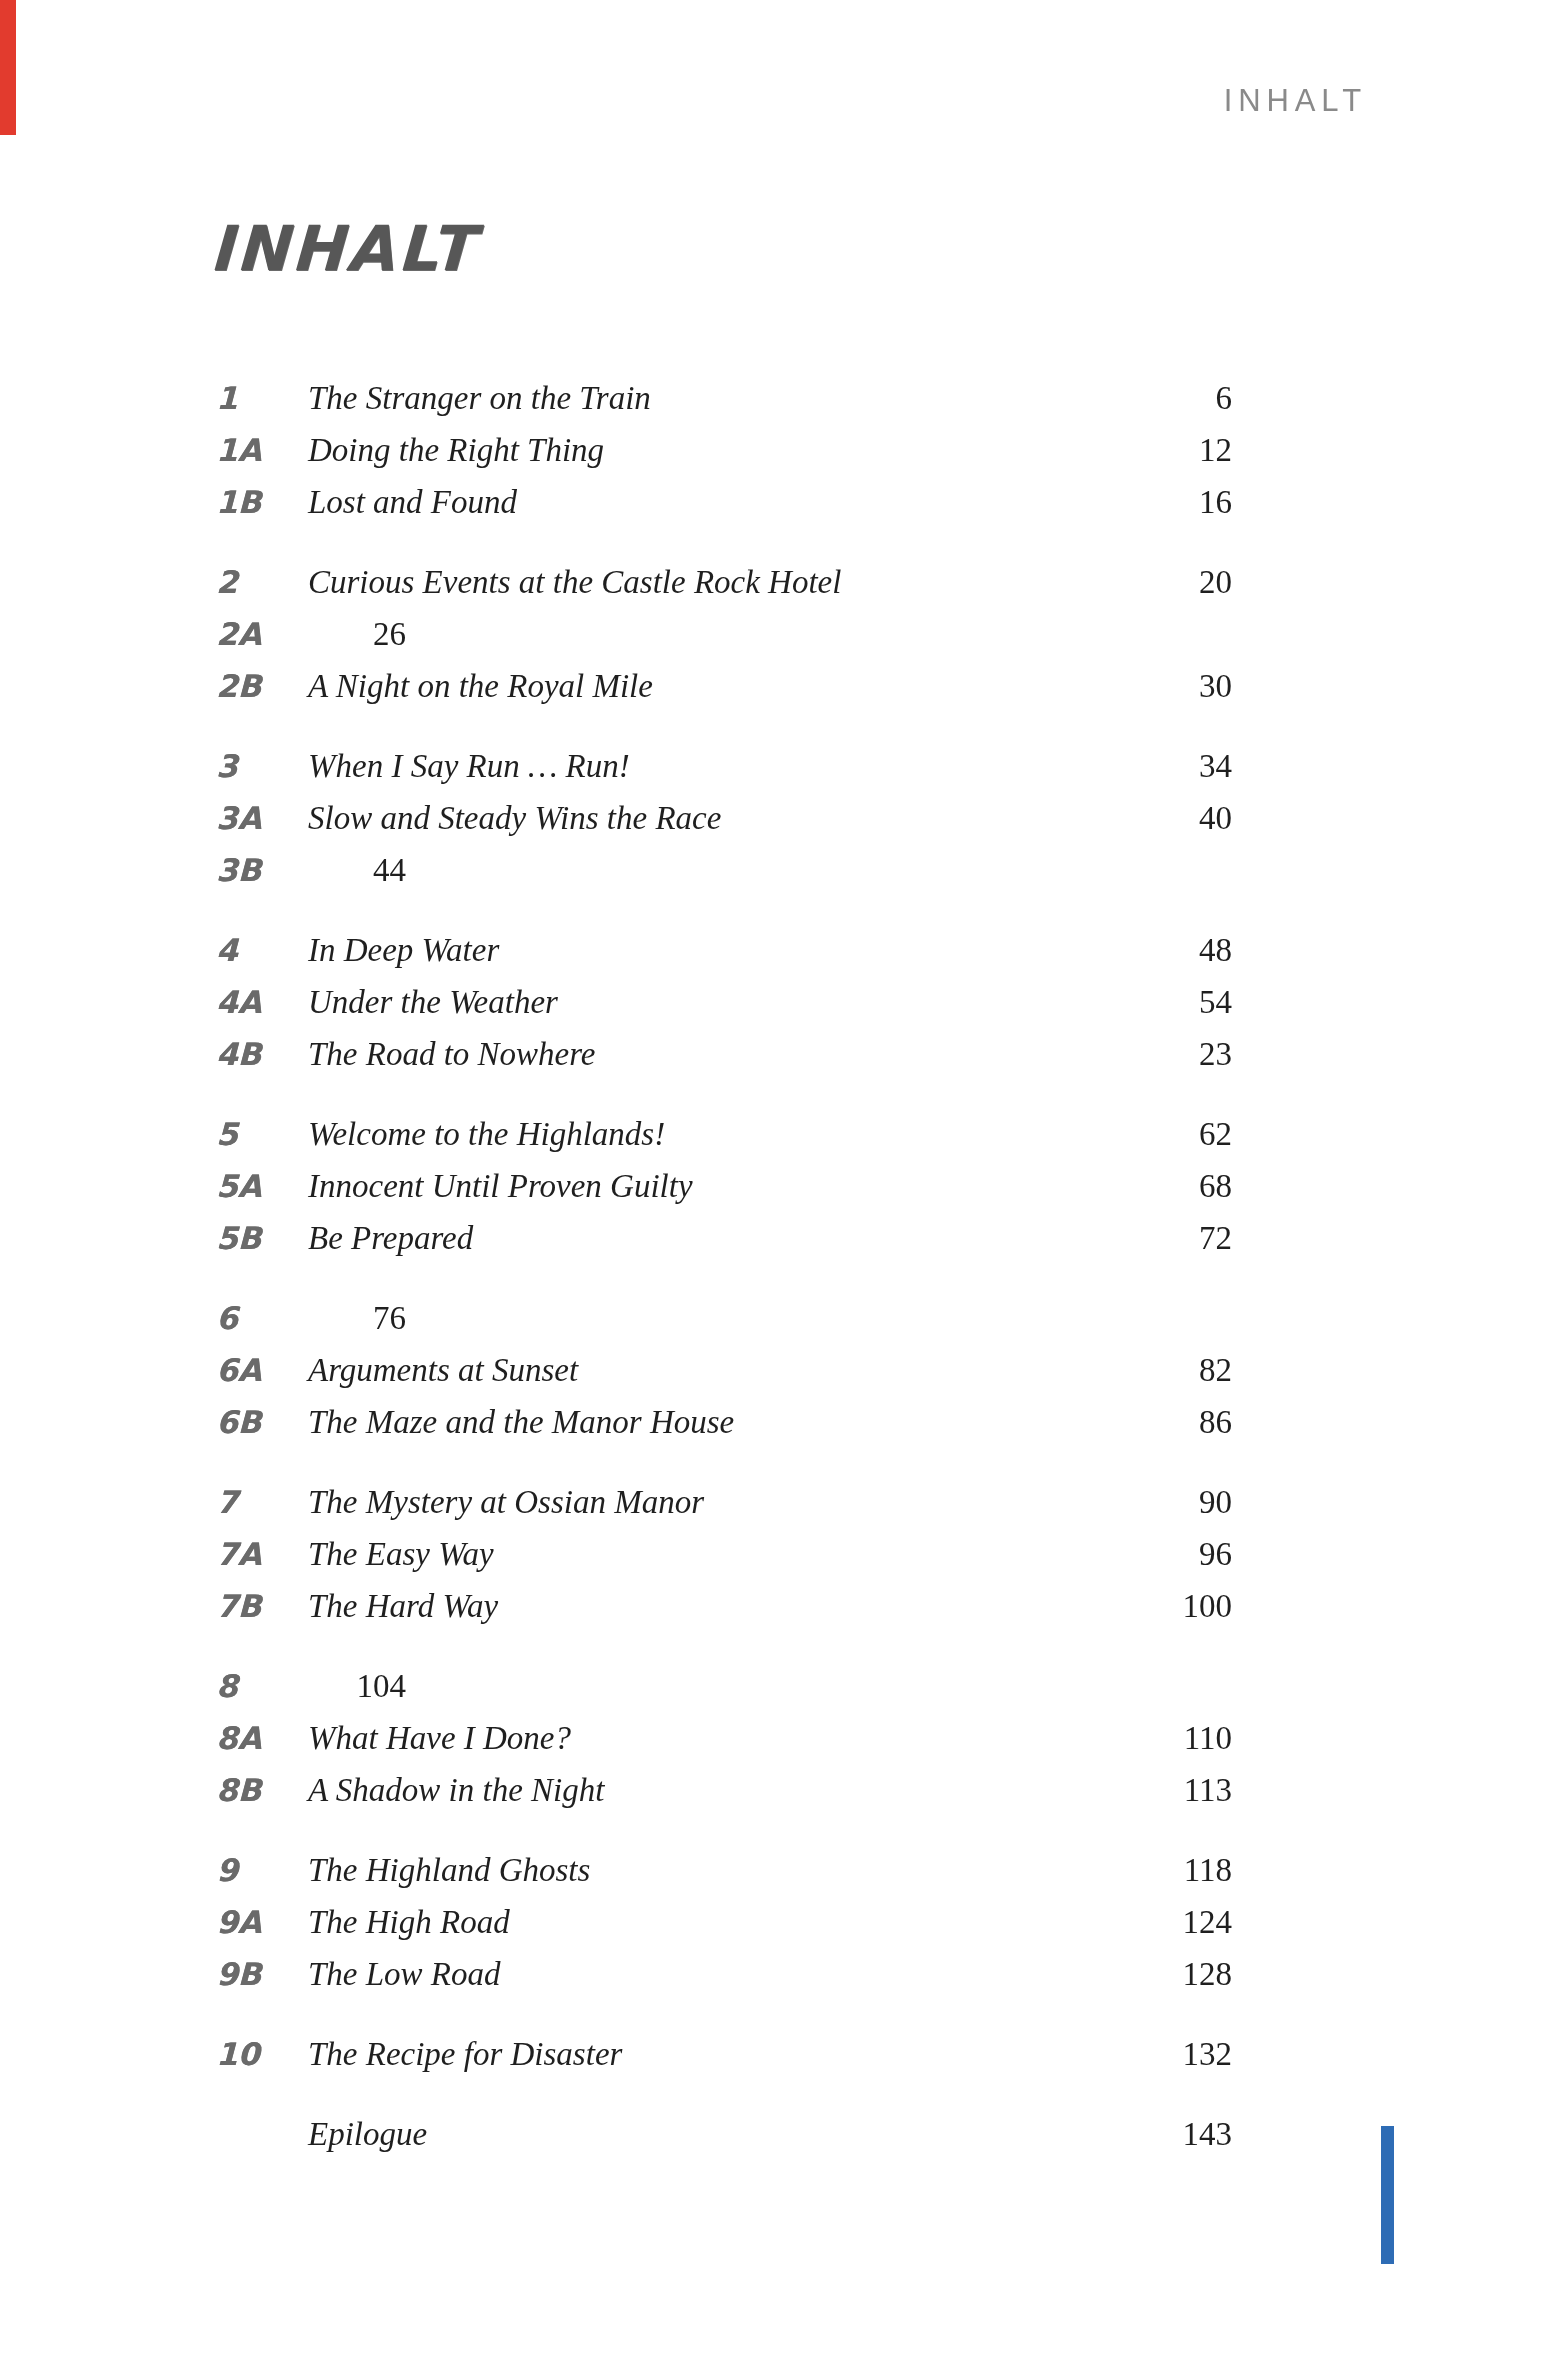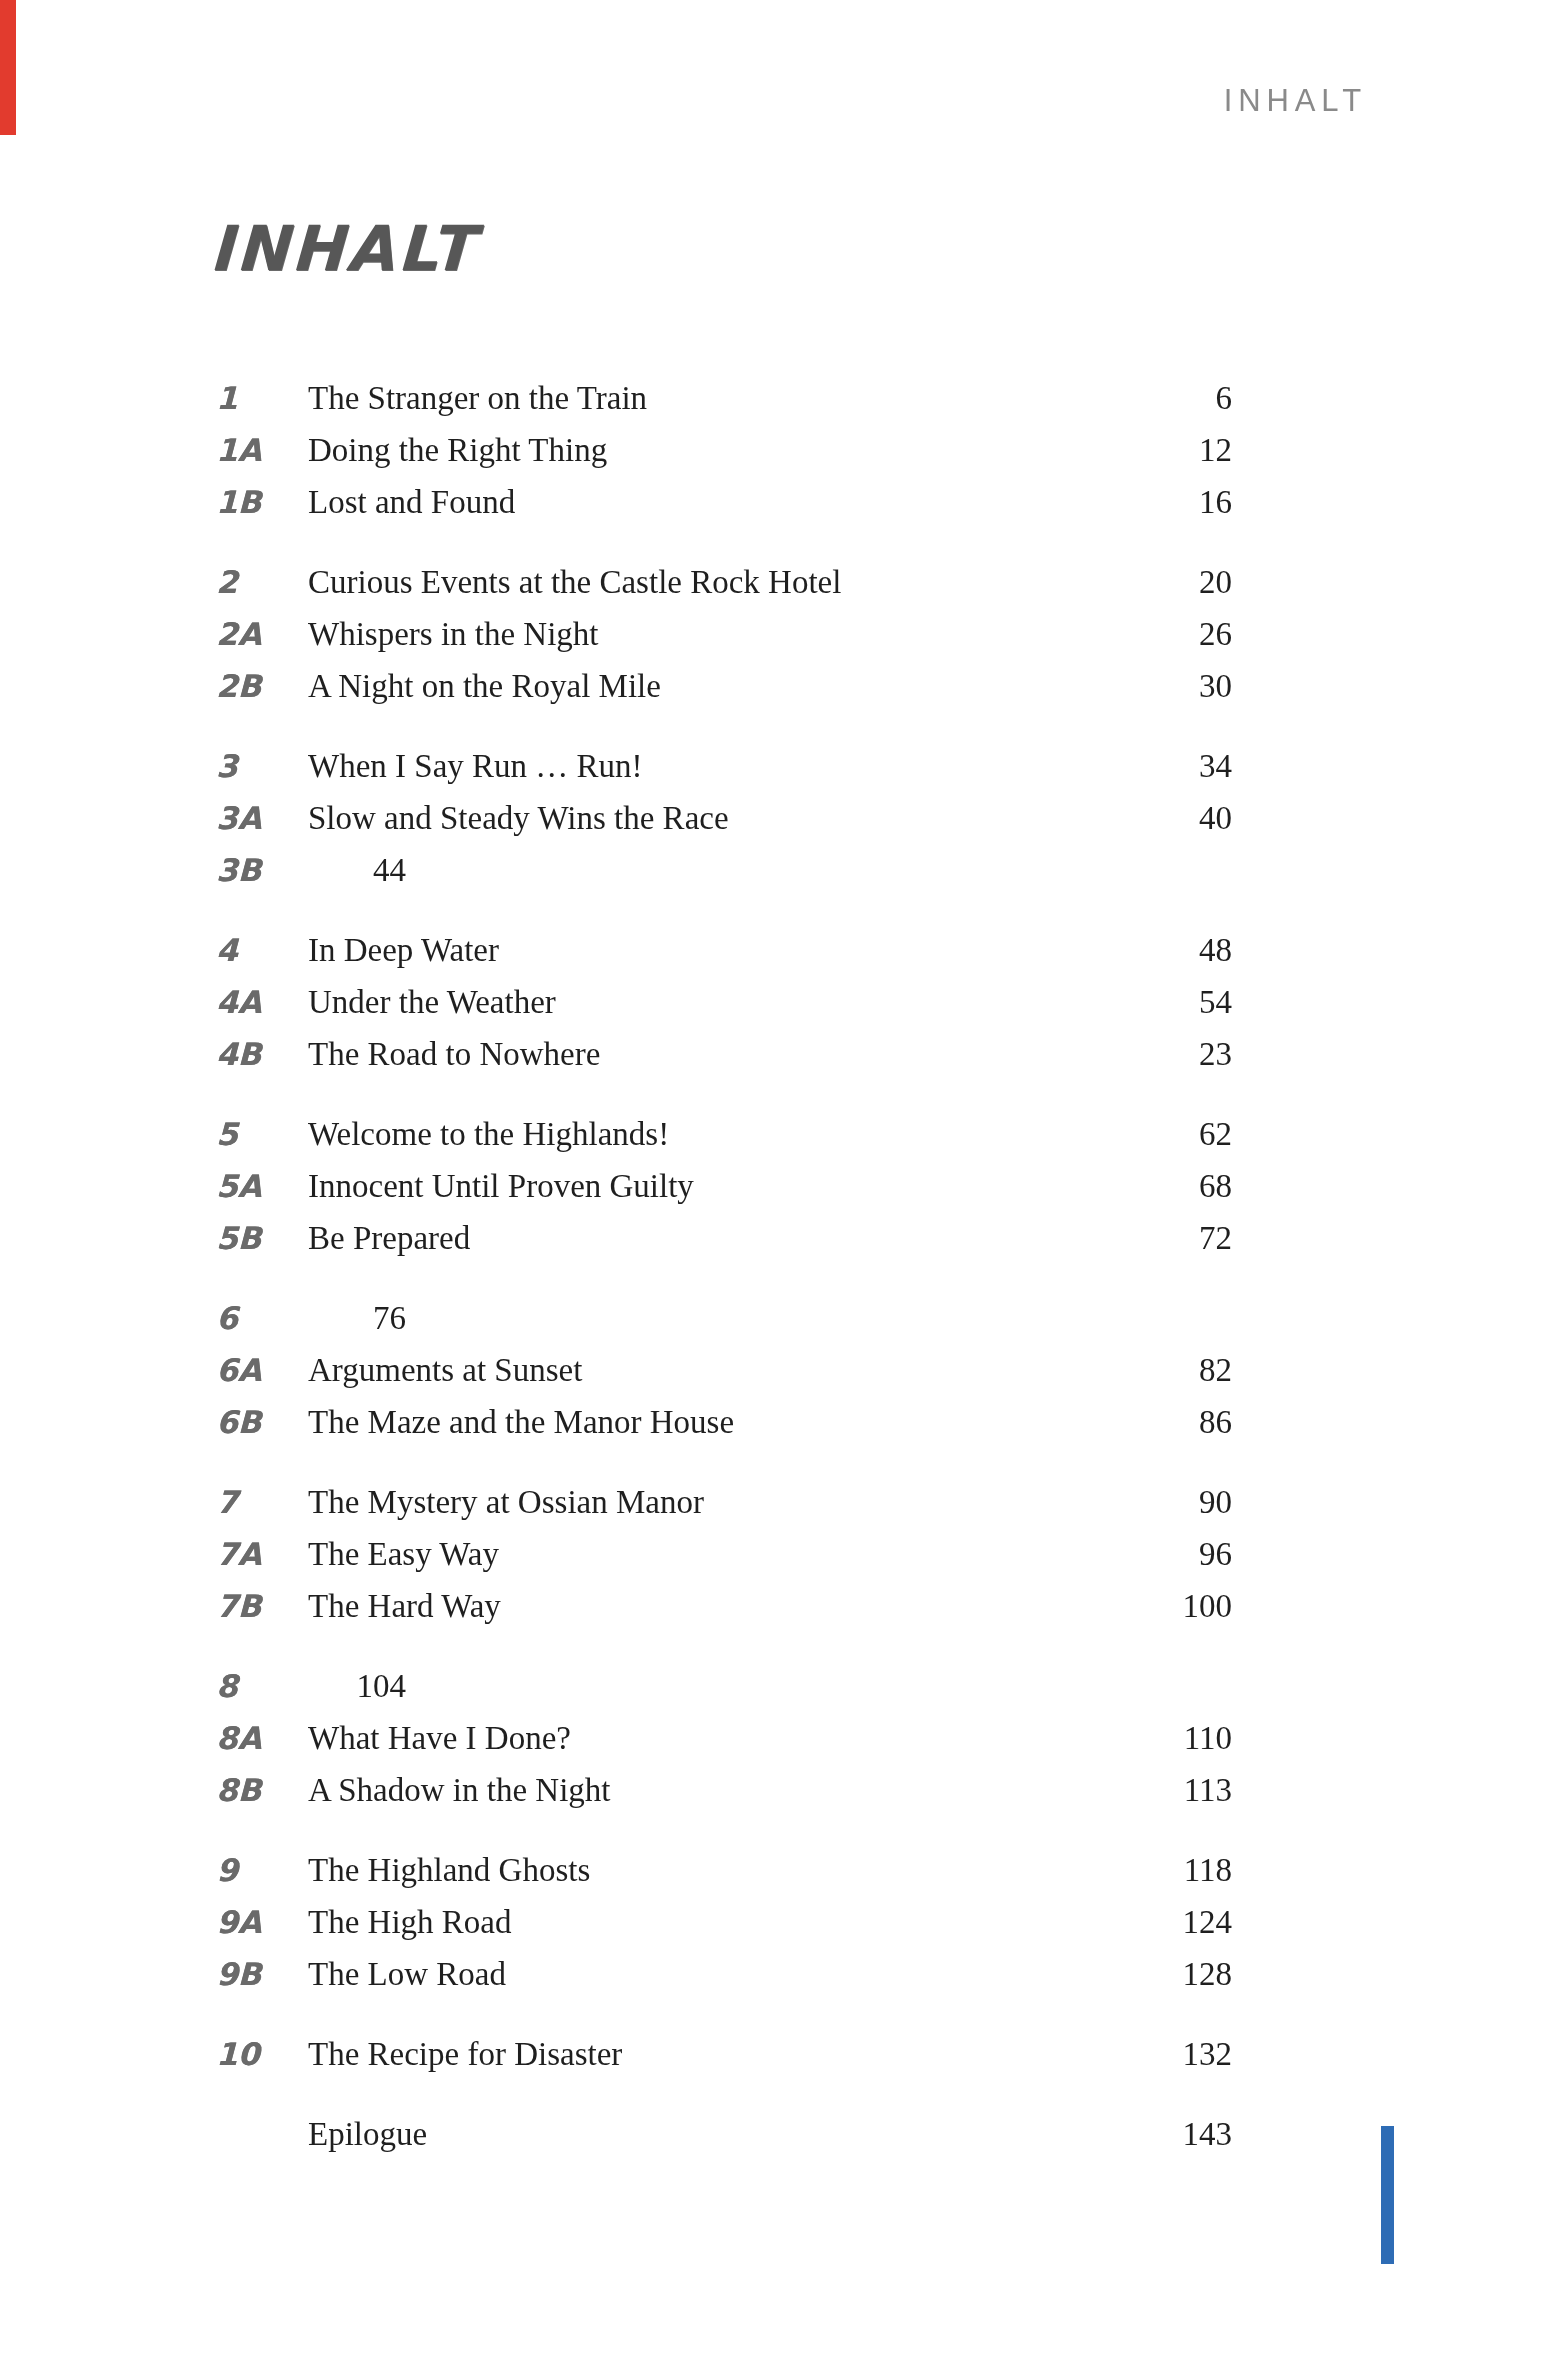--- a/index.html
+++ b/index.html
@@ -49,20 +49,21 @@
     font-weight:700;font-style:italic;
     font-size:31px;
     color:#6a6a6a;
     transform:skewX(-4deg);
     text-shadow:0.3px 0.3px 0 #7c7c7c;
   }
   .toc-title{
     flex:1 1 auto;
     font-size:33px;
     color:#1f1f1f;
+    font-style:italic;
   }
   .toc-page{
     flex:0 0 98px;
     text-align:right;
     font-size:33px;
     color:#1f1f1f;
   }
   .folio{
     position:absolute;top:2249px;left:1390px;width:85px;
     text-align:center;
@@ -101,21 +102,20 @@
         </div>
       </div>
       <div class="toc-group">
         <div class="toc-row">
           <span class="toc-num">2</span>
           <span class="toc-title">Curious Events at the Castle Rock Hotel</span>
           <span class="toc-page">20</span>
         </div>
         <div class="toc-row">
           <span class="toc-num">2A</span>
-          <span class="toc-title">Whispers in the Night</span>
           <span class="toc-page">26</span>
         </div>
         <div class="toc-row">
           <span class="toc-num">2B</span>
           <span class="toc-title">A Night on the Royal Mile</span>
           <span class="toc-page">30</span>
         </div>
       </div>
       <div class="toc-group">
         <div class="toc-row">

